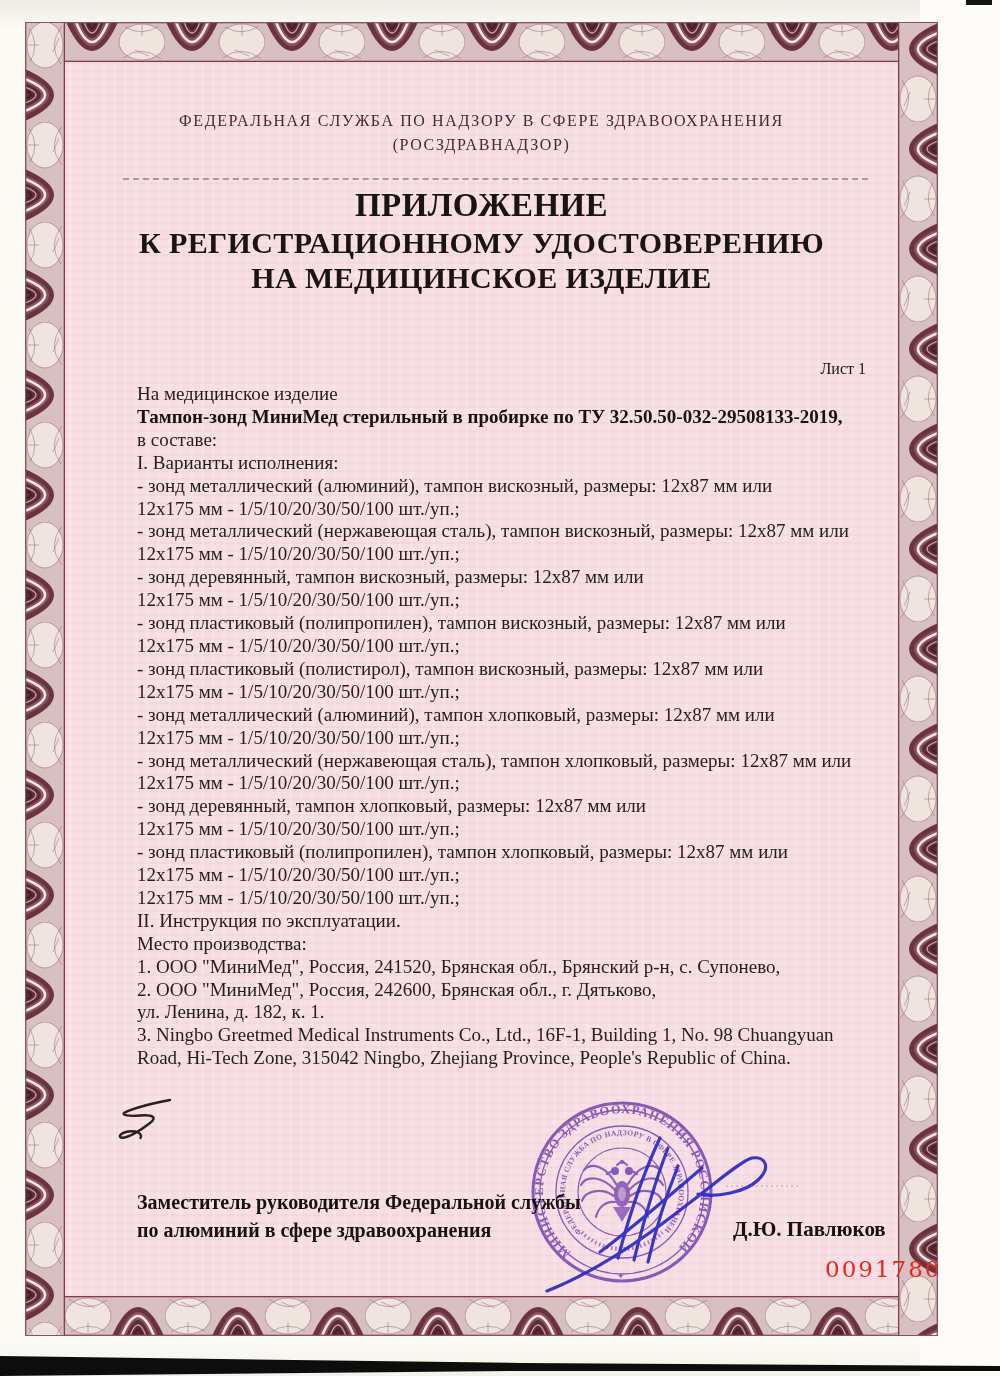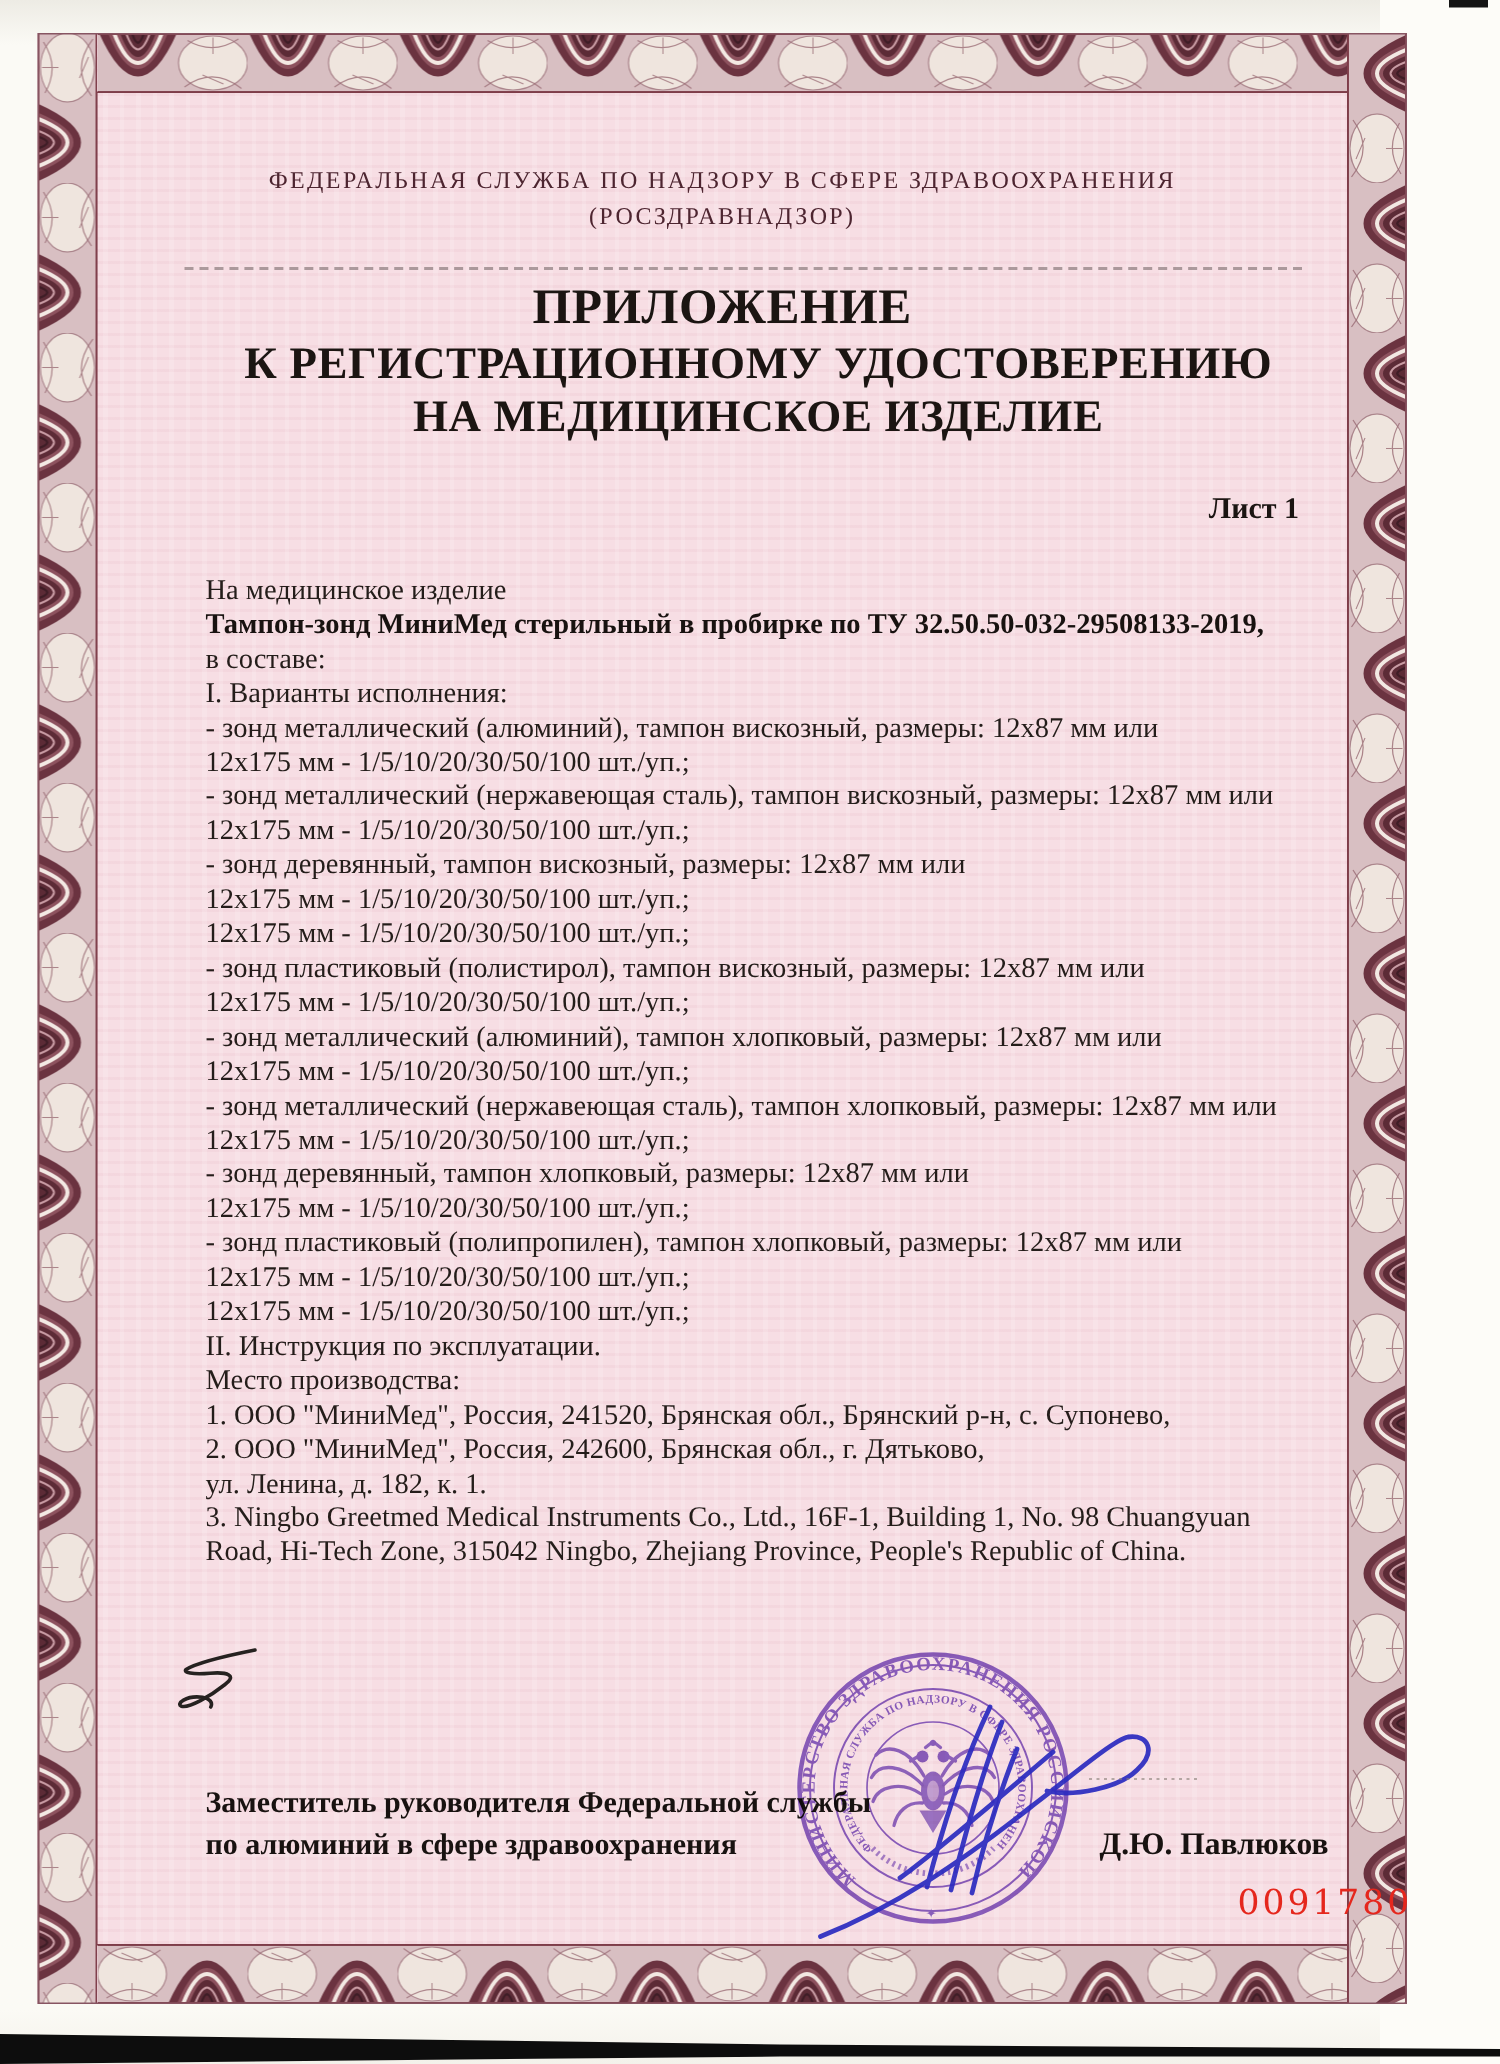--- a/index.html
+++ b/index.html
@@ -25,24 +25,24 @@
   .b-left{left:0;top:0;bottom:0;width:40px;}
   .b-right{right:0;top:0;bottom:0;width:40px;}
   .b-strip svg{display:block;width:100%;height:100%;}
   
   .abs{position:absolute;}
   .ctr{left:65px;width:833px;text-align:center;}
   .agency{font-size:16px;letter-spacing:1.6px;color:#4d2530;font-weight:400;}
   .dashline{left:123px;width:745px;border-top:2px dashed rgba(110,95,95,.55);height:0;}
   .title{font-weight:700;color:#1b1512;letter-spacing:.4px;}
   .t1{font-size:33px;}
-  .t23{font-size:30px;padding-left:24px;}
+  .t23{font-size:30px;}
   .dateline{font-size:21px;font-weight:700;color:#1b1512;display:flex;justify-content:center;gap:46px;}
   .dateline span{white-space:pre;}
-  .sheet{font-size:20px;font-weight:700;color:#1b1512;}
+  .sheet{font-size:16px;font-weight:400;color:#1b1512;margin-top:32px;}
   .bodytext{left:137px;top:383px;width:760px;font-size:19px;line-height:22.9px;color:#241d1a;}
   .bline{white-space:nowrap;}
   .bline.b{font-weight:700;color:#181210;}
   .sig{font-size:20px;font-weight:700;color:#181210;white-space:nowrap;}
   .serial{font-family:"DejaVu Serif",serif;font-size:23px;letter-spacing:2px;color:var(--serial,#e5271d);margin-left:37px;}
   .stamp{mix-blend-mode:multiply;opacity:.88;}
   .overlay{pointer-events:none;}
   .tab{position:absolute;left:966px;top:0;width:26px;height:5px;background:#141414;}
 </style>
 </head>
@@ -150,20 +150,21 @@
       <div class="bline">На медицинское изделие</div>
       <div class="bline b">Тампон-зонд МиниМед стерильный в пробирке по ТУ 32.50.50-032-29508133-2019,</div>
       <div class="bline">в составе:</div>
       <div class="bline">I. Варианты исполнения:</div>
       <div class="bline">- зонд металлический (алюминий), тампон вискозный, размеры: 12х87 мм или</div>
       <div class="bline">12х175 мм - 1/5/10/20/30/50/100 шт./уп.;</div>
       <div class="bline">- зонд металлический (нержавеющая сталь), тампон вискозный, размеры: 12х87 мм или</div>
       <div class="bline">12х175 мм - 1/5/10/20/30/50/100 шт./уп.;</div>
       <div class="bline">- зонд деревянный, тампон вискозный, размеры: 12х87 мм или</div>
       <div class="bline">12х175 мм - 1/5/10/20/30/50/100 шт./уп.;</div>
+      <div class="bline">- зонд пластиковый (полипропилен), тампон вискозный, размеры: 12х87 мм или</div>
       <div class="bline">12х175 мм - 1/5/10/20/30/50/100 шт./уп.;</div>
       <div class="bline">- зонд пластиковый (полистирол), тампон вискозный, размеры: 12х87 мм или</div>
       <div class="bline">12х175 мм - 1/5/10/20/30/50/100 шт./уп.;</div>
       <div class="bline">- зонд металлический (алюминий), тампон хлопковый, размеры: 12х87 мм или</div>
       <div class="bline">12х175 мм - 1/5/10/20/30/50/100 шт./уп.;</div>
       <div class="bline">- зонд металлический (нержавеющая сталь), тампон хлопковый, размеры: 12х87 мм или</div>
       <div class="bline">12х175 мм - 1/5/10/20/30/50/100 шт./уп.;</div>
       <div class="bline">- зонд деревянный, тампон хлопковый, размеры: 12х87 мм или</div>
       <div class="bline">12х175 мм - 1/5/10/20/30/50/100 шт./уп.;</div>
       <div class="bline">- зонд пластиковый (полипропилен), тампон хлопковый, размеры: 12х87 мм или</div>

